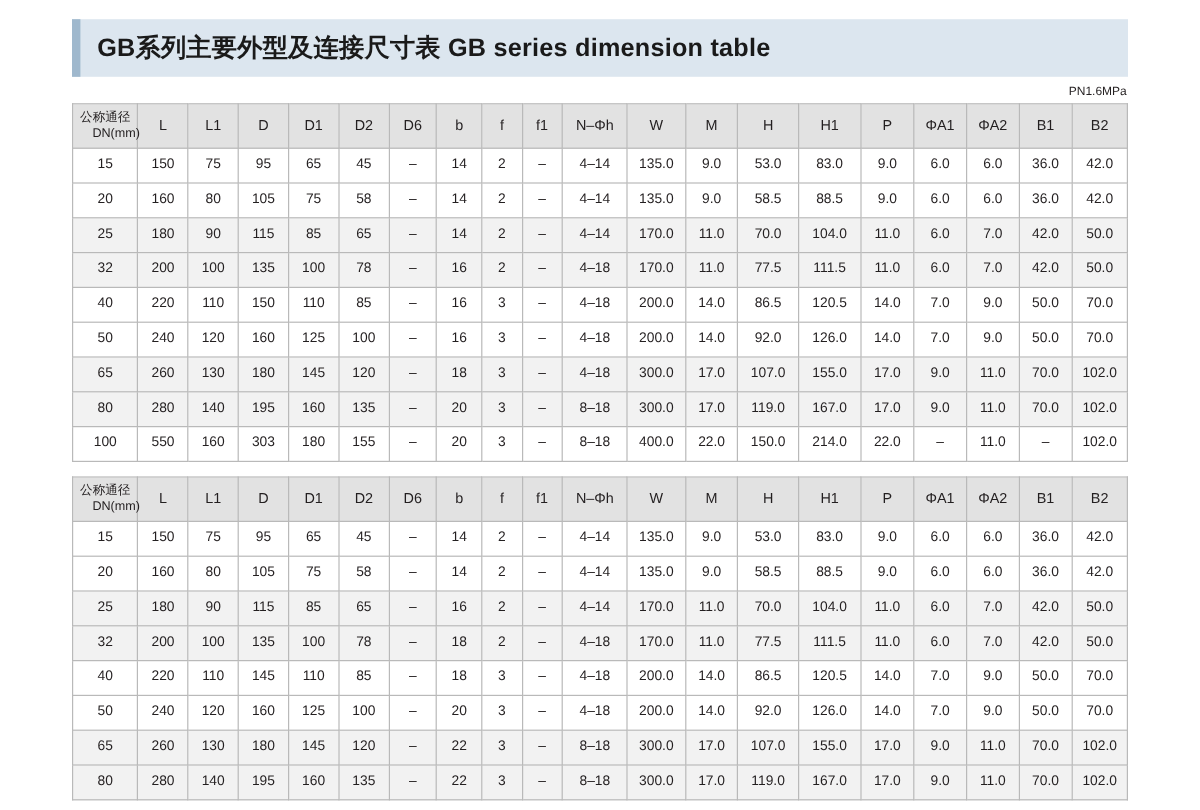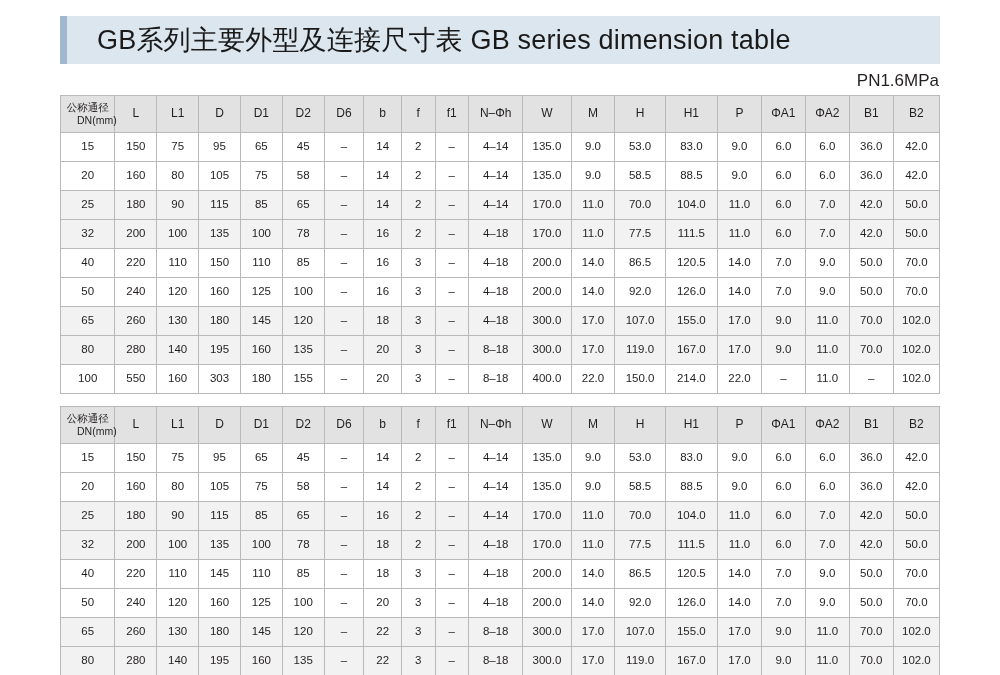--- a/index.html
+++ b/index.html
@@ -29,30 +29,30 @@
     display: flex;
     align-items: center;
   }
   .title-bar .accent {
     width: 7px;
     height: 48px;
     background: #9fb8cd;
     flex: 0 0 auto;
   }
   .title-text {
-    font-size: 27px;
-    font-weight: normal;
+    font-size: 21px;
+    font-weight: bold;
     color: #1a1a1a;
-    padding-left: 30px;
+    padding-left: 14px;
     letter-spacing: 0.2px;
     white-space: nowrap;
   }
   .press-label {
     text-align: right;
-    font-size: 17px;
+    font-size: 10px;
     color: #231f20;
     padding: 5px 1px 4px 0;
   }
   table.dim {
     border-collapse: collapse;
     table-layout: fixed;
     width: 880px;
     font-size: 11.5px;
   }
   table.dim th, table.dim td {

